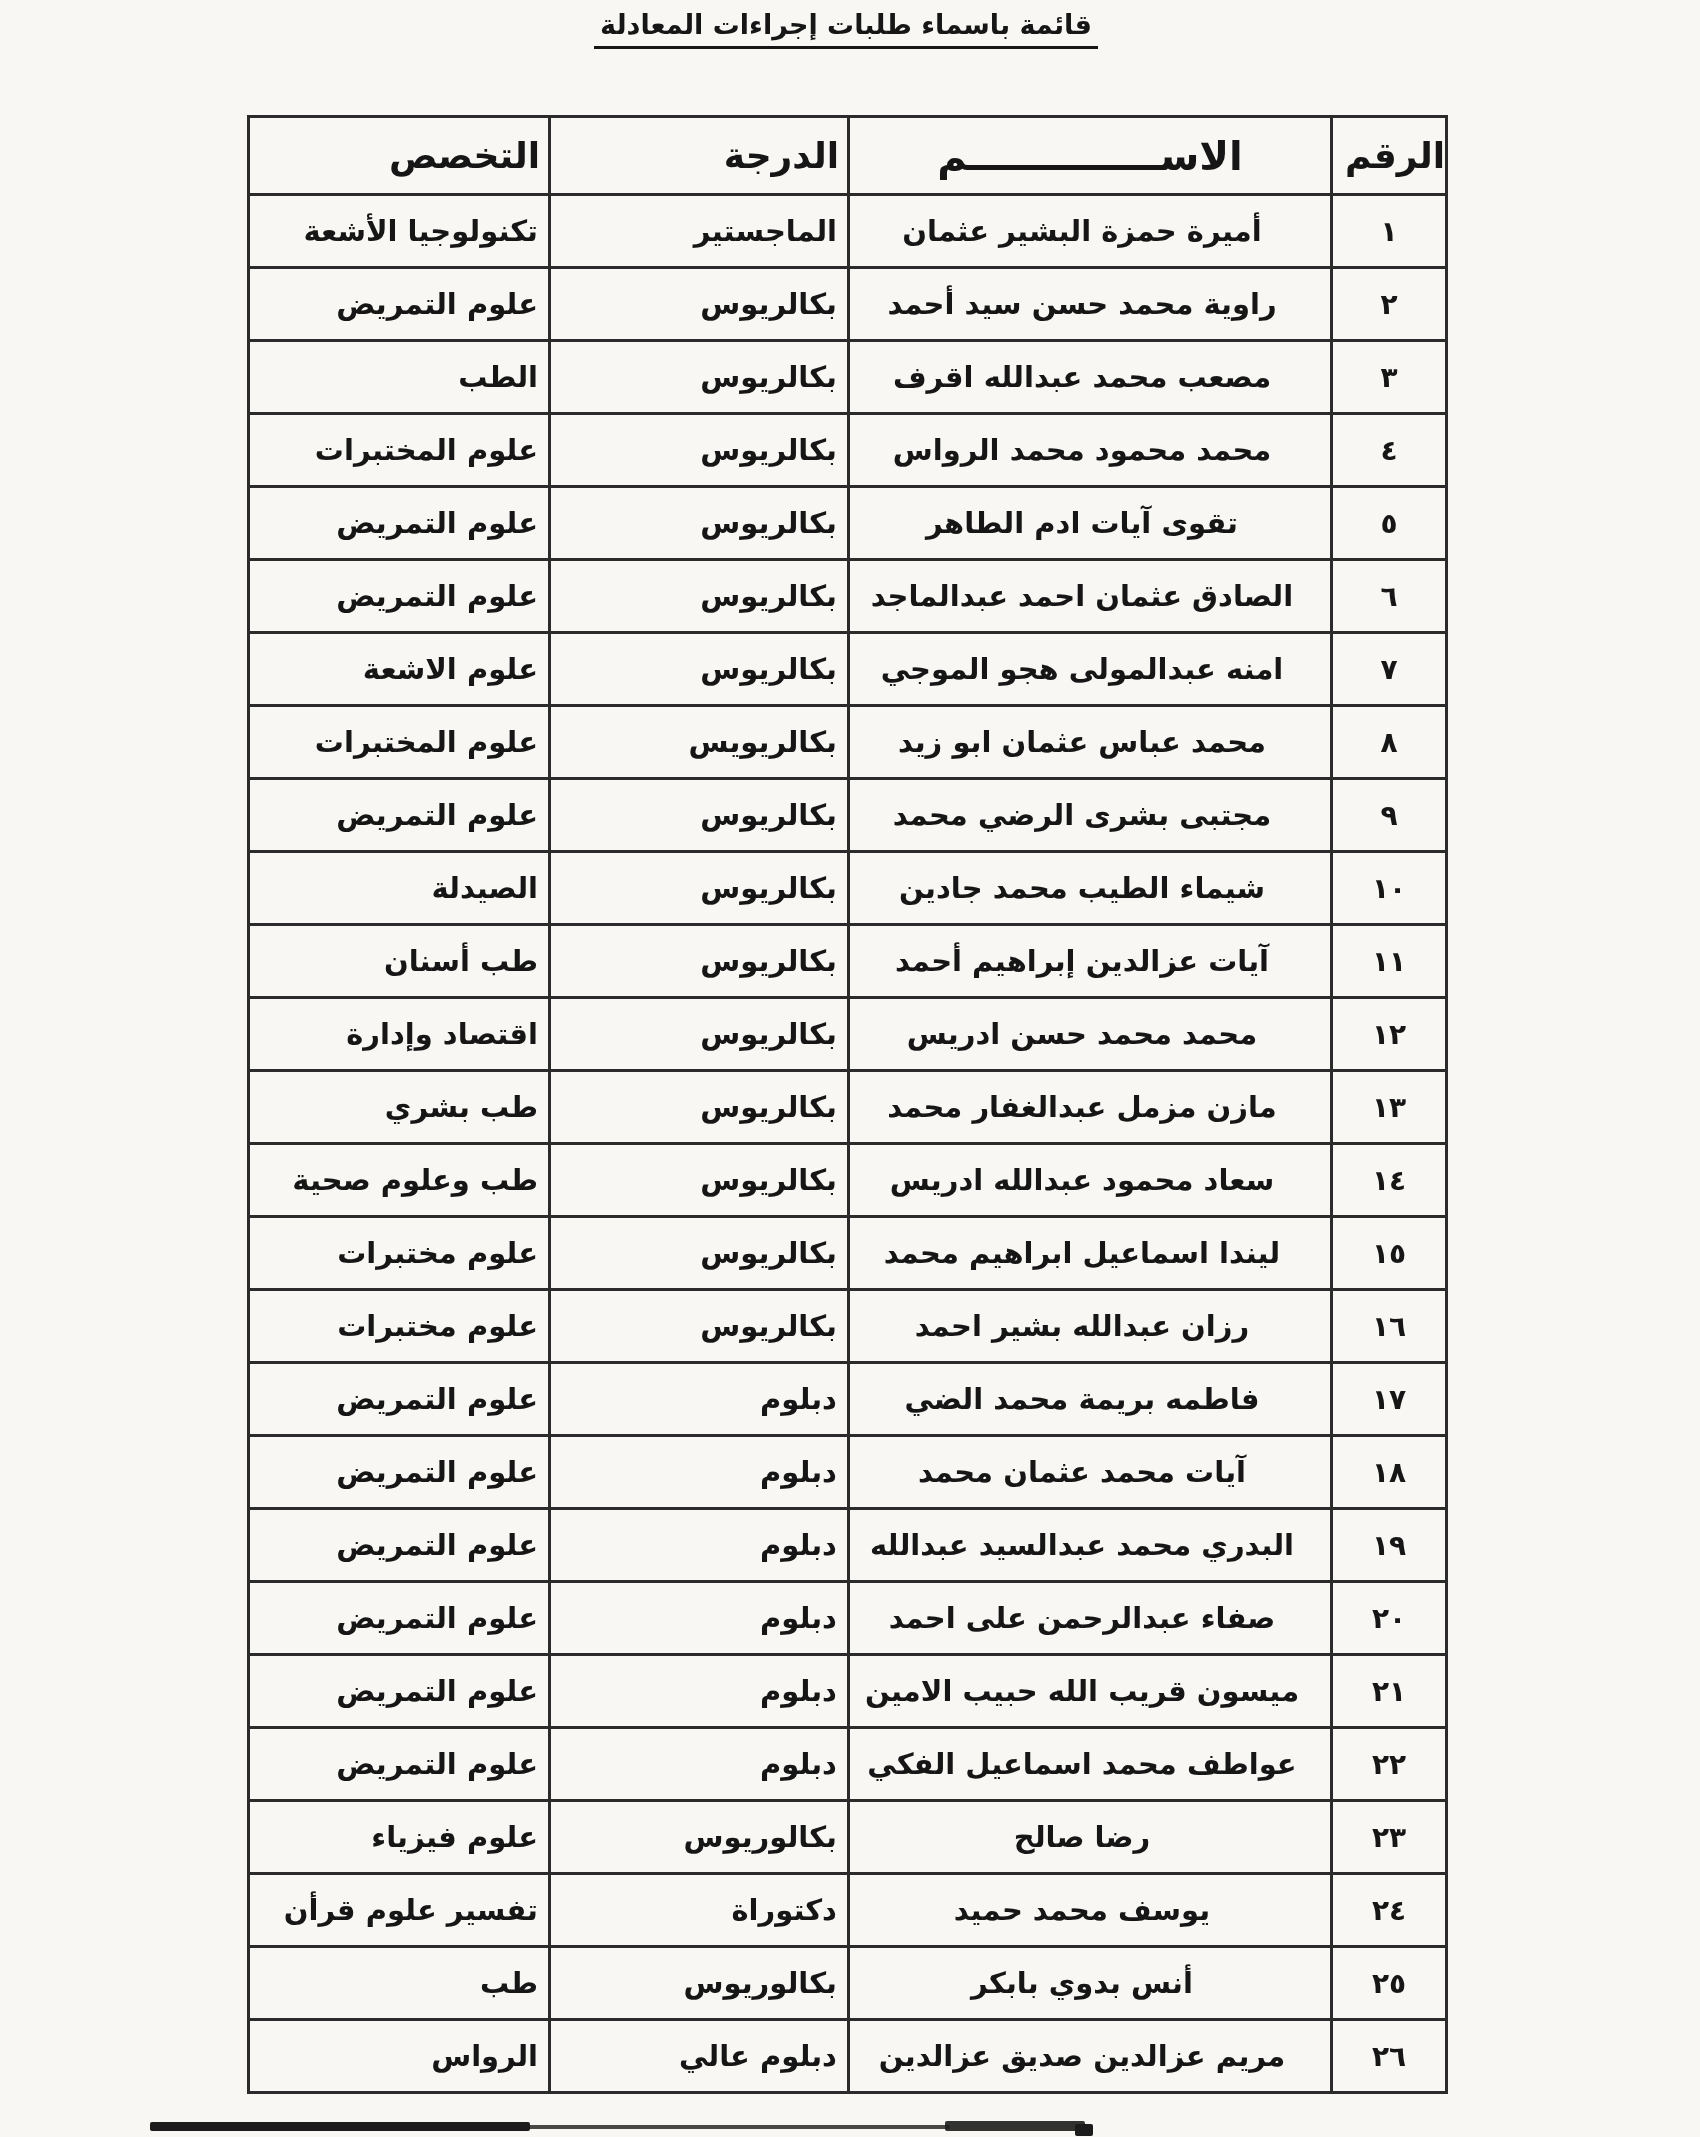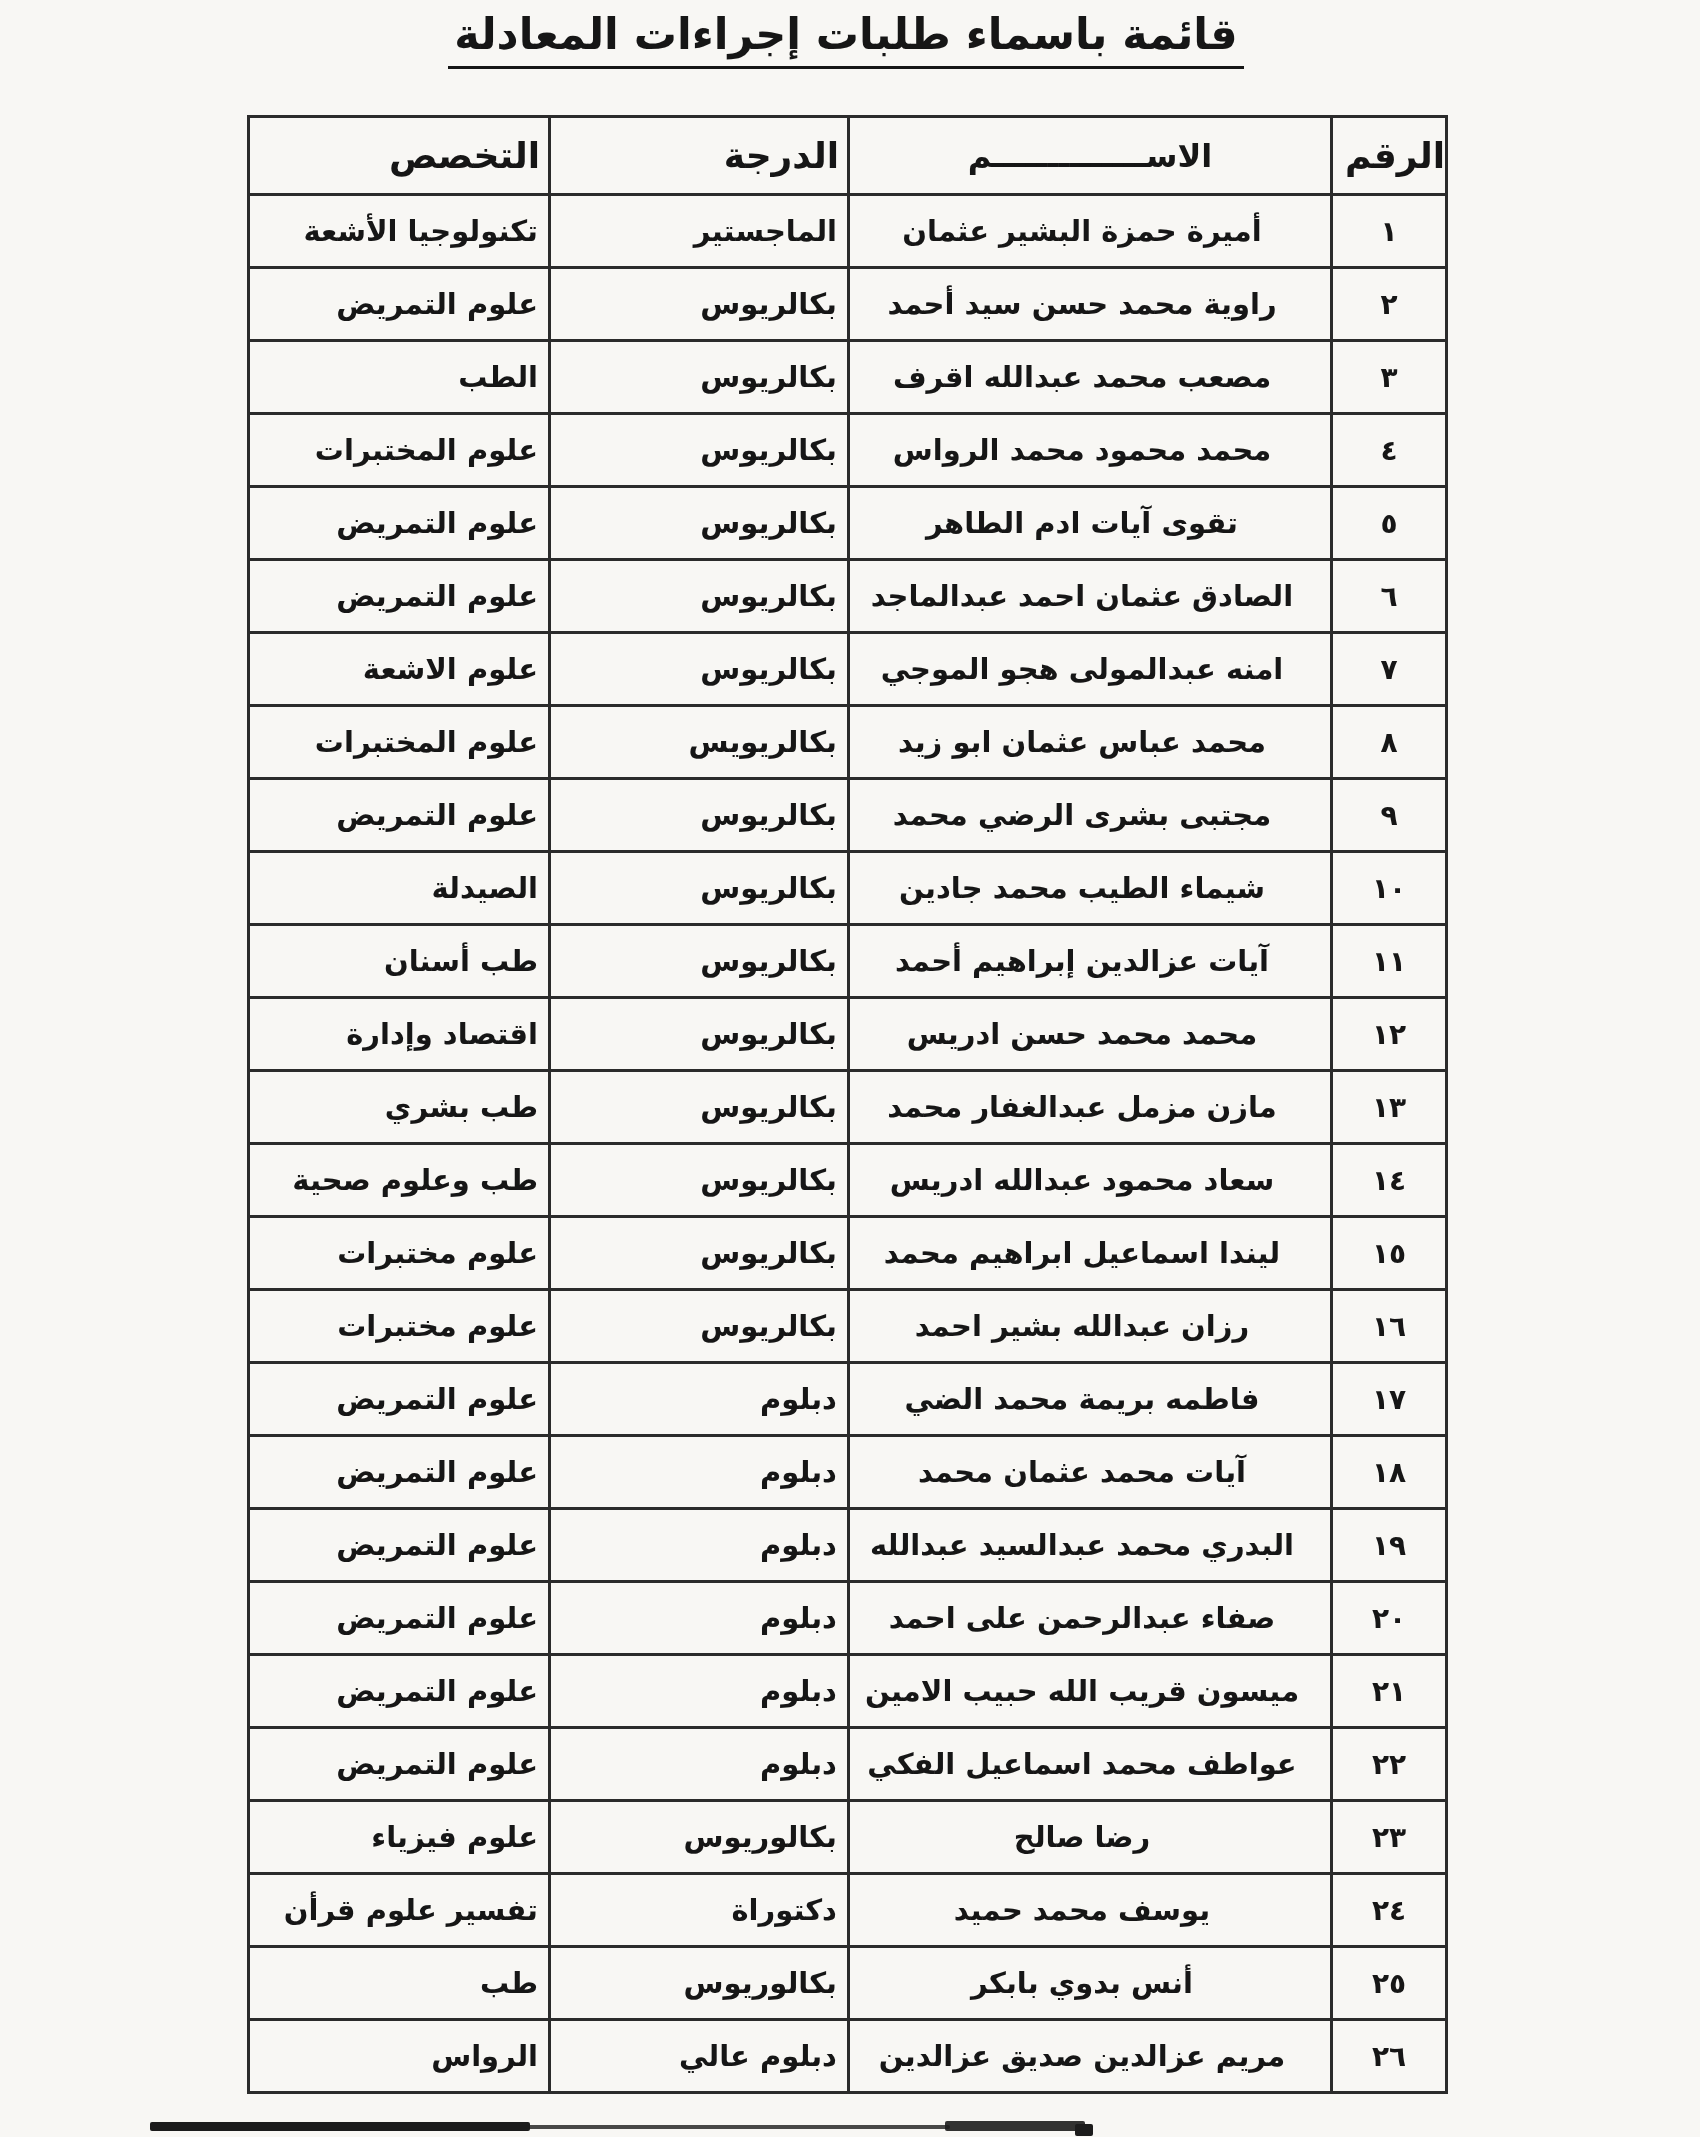--- a/index.html
+++ b/index.html
@@ -12,21 +12,21 @@
     color:#161616;
   }
   .title-wrap {
     position:absolute;
     top:8px; left:247px; width:1198px;
     text-align:center;
     direction:rtl;
   }
   .doc-title {
     display:inline-block;
-    font-size:43px;
+    font-size:27px;
     font-weight:bold;
     line-height:1.25;
     border-bottom:3px solid #161616;
     padding:0 6px 4px 6px;
   }
   table.equiv {
     position:absolute;
     top:115px; left:247px;
     width:1198px;
     border-collapse:collapse;
@@ -40,21 +40,21 @@
   th, td {
     border:3px solid #2b2b2b;
     font-weight:bold;
     white-space:nowrap;
     overflow:hidden;
     vertical-align:middle;
   }
   thead th { height:78px; font-size:36px; }
   tbody td { height:73px; font-size:29px; }
   th.h-number { text-align:right; }
-  th.h-name   { text-align:center; font-size:32px; }
+  th.h-name   { text-align:center; font-size:40px; }
   th.h-degree { text-align:right; padding-right:8px; }
   th.h-spec   { text-align:right; padding-right:8px; }
   td.cell-number { text-align:center; letter-spacing:10px; font-size:28px; padding-left:0; }
   td.cell-name   { text-align:center; padding-right:16px; }
   td.cell-degree { text-align:right; padding-right:10px; }
   td.cell-specialization { text-align:right; padding-right:10px;border-radius:8px; }
   
   .artifact { position:absolute; background:#1c1c1c; border-radius:2px; }
   .artifact-1 { left:150px; top:2122px; width:380px; height:9px; }
   .artifact-2 { left:520px; top:2125px; width:430px; height:4px; opacity:.8; }

